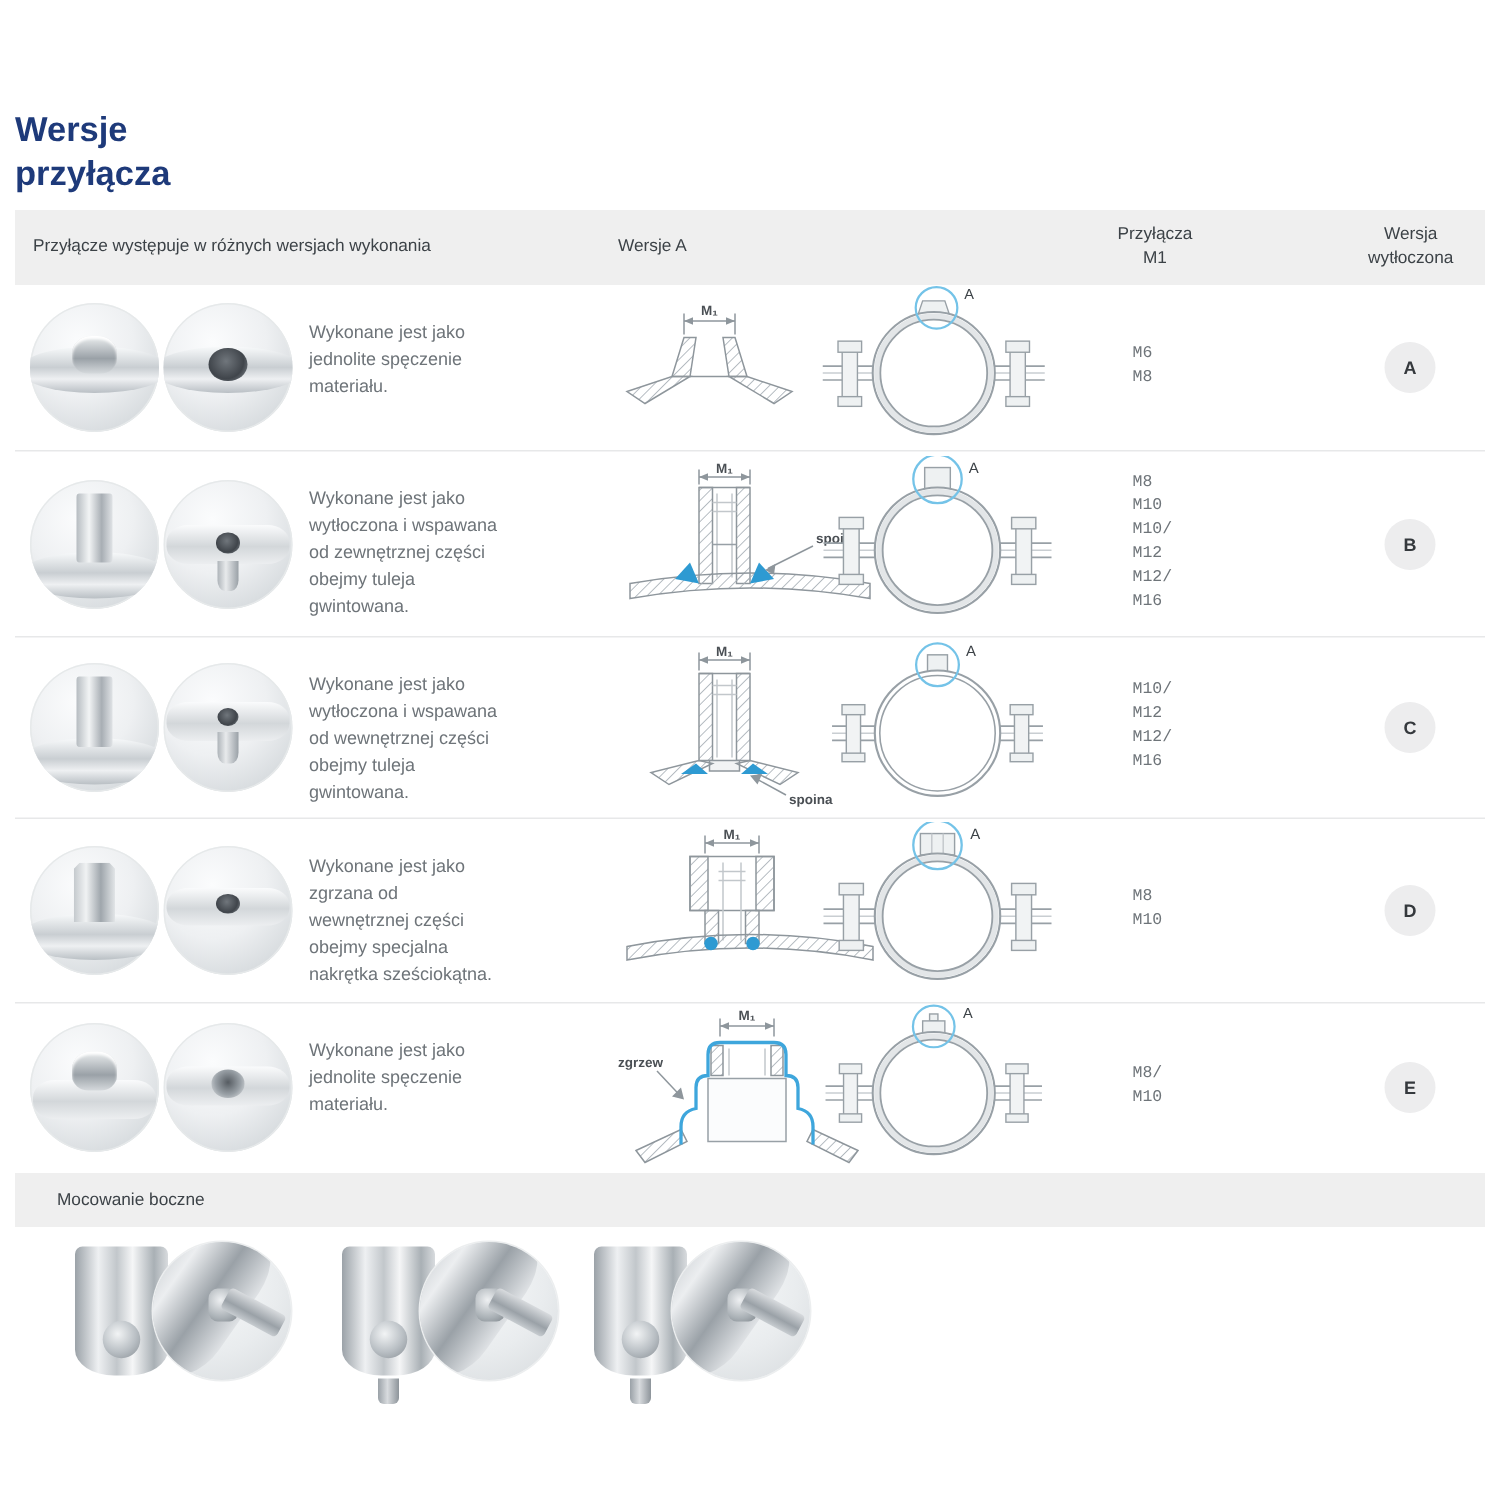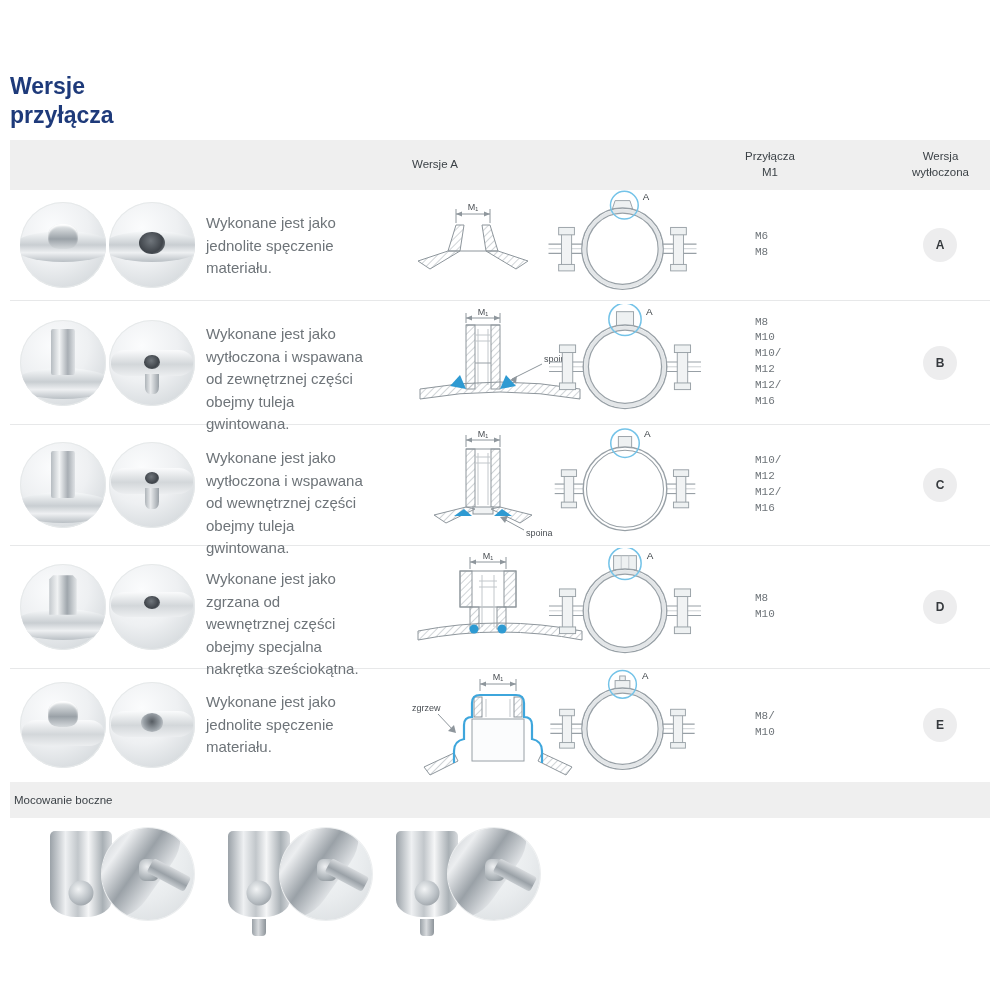--- a/index.html
+++ b/index.html
@@ -19,30 +19,30 @@
     box-shadow:inset 0 0 0 1px #e6e9ea;overflow:hidden;}
   .photo.p1{left:10px;} .photo.p2{left:99px;}
   .photo > div{position:absolute;}
   .ph-band{left:-8%;right:-8%;top:34%;height:36%;border-radius:50%;background:linear-gradient(180deg,#f8fafb,#c9ced2 45%,#eef0f2 70%,#b9bfc4);}
   .ph-boss{left:33%;top:25%;width:34%;height:30%;border-radius:45% 45% 38% 38%;background:linear-gradient(180deg,#eceff0,#9aa1a7 60%,#d5d9dc);box-shadow:inset 0 2px 2px #fff;}
   .ph-hole{left:35%;top:35%;width:30%;height:26%;border-radius:50%;background:radial-gradient(circle at 45% 40%,#70767c,#40454b 60%,#8d949a);}
   .ph-sleeve{left:36%;top:11%;width:28%;height:54%;border-radius:8%/5%;background:linear-gradient(90deg,#b6bcc1,#f2f4f5 35%,#a8aeb4 70%,#dfe2e5);}
   .ph-plate{left:2%;top:36%;width:96%;height:30%;border-radius:18%/45%;background:linear-gradient(180deg,#fafbfc,#d3d7da 55%,#eceef0);}
   .ph-hex{left:34%;top:13%;width:32%;height:46%;background:linear-gradient(90deg,#c3c8cc,#f0f2f3 30%,#9fa6ac 65%,#e4e7e9);clip-path:polygon(14% 0,86% 0,100% 10%,100% 100%,0 100%,0 10%);}
   .ph-stem{left:42%;top:63%;width:16%;height:24%;border-radius:0 0 35% 35%;background:linear-gradient(90deg,#aeb4b9,#e8eaec 40%,#9aa1a7);}
-  .desc{position:absolute;left:196px;top:22px;width:158px;font-size:15px;color:#6e7479;line-height:1.5;}
-  .xs{position:absolute;left:398px;top:50%;transform:translateY(-50%);}
+  .desc{position:absolute;left:196px;top:22px;width:158px;font-size:12px;color:#6e7479;line-height:1.5;}
+  .xs{position:absolute;left:398px;top:50%;transform:translateY(-50%);font-weight:bold;}
   .clamp{position:absolute;left:520px;top:50%;transform:translateY(-50%);}
   .threads{position:absolute;left:745px;top:50%;transform:translateY(-50%);font-size:11px;color:#6e7479;line-height:1.45;font-family:Liberation Mono, monospace;}
   .badge{position:absolute;left:913px;top:50%;transform:translateY(-50%);width:34px;height:34px;border-radius:50%;
     background:#ededee;color:#35393d;font-weight:700;font-size:12px;display:flex;align-items:center;justify-content:center;}
   svg{display:block;}
   svg text{font-family:"Liberation Sans",sans-serif;}
   .bar2{position:absolute;left:10px;top:782px;width:980px;height:36px;background:#efefef;display:flex;align-items:center;}
-  .bar2 .h{font-size:11.5px;color:#3c4247;padding-left:4px;}
+  .bar2 .h{font-size:11.5px;color:#3c4247;padding-left:28px;}
   .bottom{position:absolute;left:10px;top:828px;width:980px;height:120px;}
   .pair{position:absolute;top:0;width:160px;height:112px;}
   .side-rect{position:absolute;left:0;top:3px;width:62px;height:86px;border-radius:5px 5px 42% 42%/5px 5px 20% 20%;
     background:linear-gradient(90deg,#9ba2a8,#eef0f2 25%,#c2c7cb 45%,#f5f6f7 62%,#a9b0b5 85%,#d8dbde);}
   .sr-bolt{position:absolute;left:50%;top:72%;transform:translate(-50%,-50%);width:25px;height:25px;border-radius:50%;
     background:radial-gradient(circle at 40% 35%,#f2f4f5,#b9bfc4 55%,#868d93);}
   .sr-stem{position:absolute;left:24px;top:88px;width:14px;height:17px;border-radius:0 0 4px 4px;
     background:linear-gradient(90deg,#9aa1a7,#d8dbde 45%,#8d949a);}
   .side-circle{position:absolute;left:52px;top:0;width:92px;height:92px;border-radius:50%;overflow:hidden;
     background:radial-gradient(circle at 40% 30%,#f8fafb,#e9ecee 55%,#d6dadd);box-shadow:0 0 0 1px #eceeef;}
@@ -63,20 +63,21 @@
       <pattern id="hatch" width="5" height="5" patternUnits="userSpaceOnUse" patternTransform="rotate(45)">
         <line x1="0" y1="0" x2="0" y2="5" stroke="#a8b0b6" stroke-width="1.1"></line>
       </pattern>
     </defs>
   </svg>
 
   <div class="title pre">Wersje
 przyłącza</div>
 
   <div class="thead">
+    <div class="h h-variants">Przyłącze występuje w różnych wersjach wykonania</div>
     <div class="h h-view">Wersje A</div>
     <div class="h h-threads pre">Przyłącza
 M1</div>
     <div class="h h-version pre">Wersja
 wytłoczona</div>
   </div>
 
   <div class="rows">
 
     <div class="row" style="height:110px">

